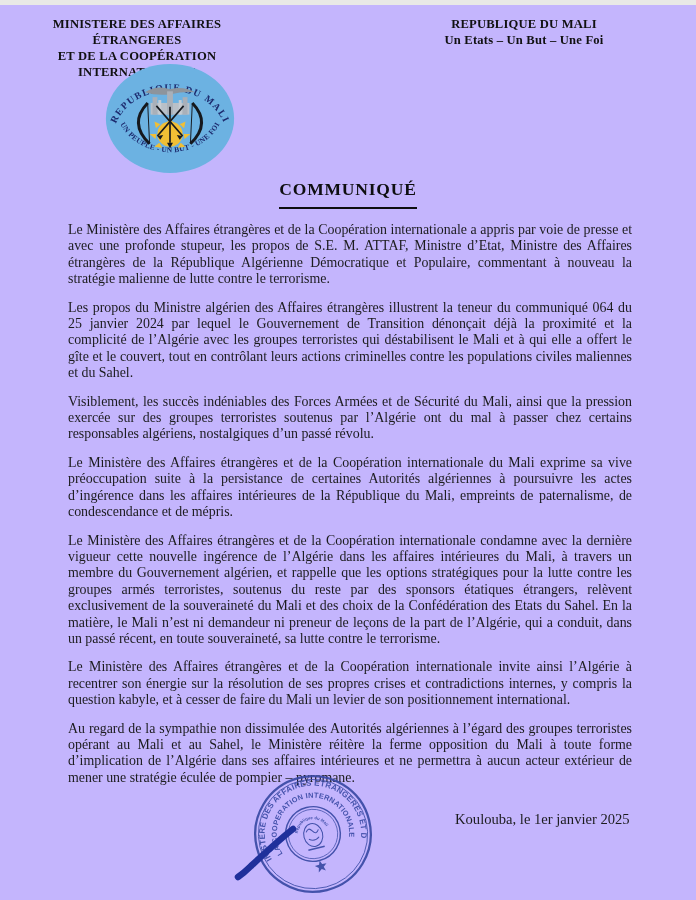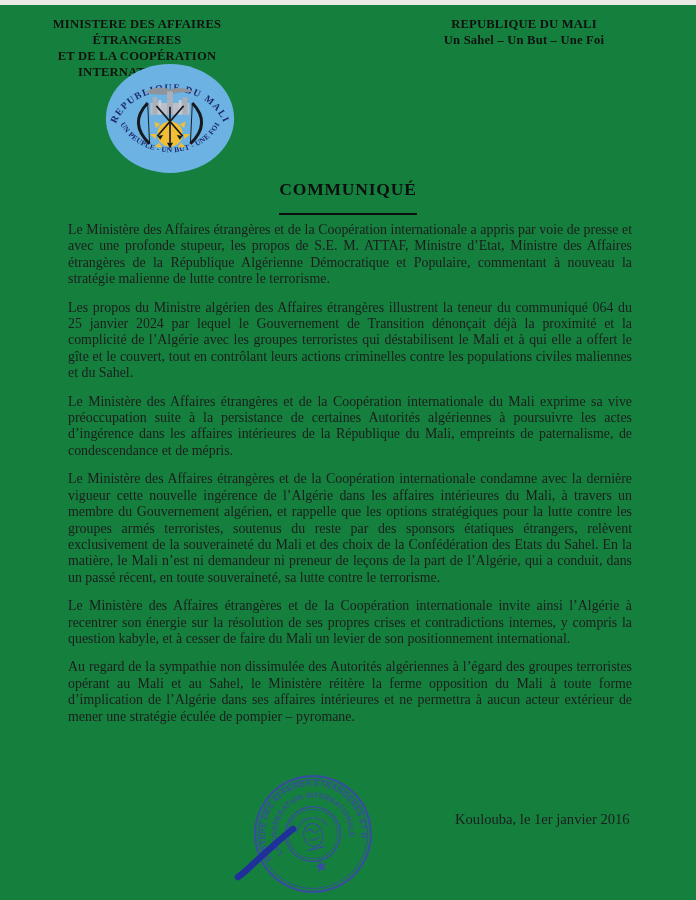--- a/index.html
+++ b/index.html
@@ -1,29 +1,29 @@
 <!DOCTYPE html>
 <html><head>
 <meta charset="utf-8">
 <style>
   html,body{margin:0;padding:0;background:#f4f4f2;}
   .page{
-    position:relative;width:696px;height:900px;background:#15803d;
+    position:relative;width:696px;height:900px;background:#c4b5fd;
     font-family:"Liberation Serif", serif;color:#1d1d1f;overflow:hidden;
     border-top:5px solid #e9e9e6;box-sizing:border-box;
   }
   .hdr{position:absolute;top:11px;font-weight:bold;font-size:12.6px;
        line-height:16px;text-align:center;letter-spacing:.2px;color:#111;}
   .hdr-left{left:28px;width:218px;}
   .hdr-right{left:438px;width:172px;}
   .emblem{position:absolute;left:102px;top:56px;width:136px;height:115px;}
   .doc-title{position:absolute;left:0;right:0;top:174px;text-align:center;}
   .doc-title span{
     font-size:17.5px;font-weight:bold;letter-spacing:.8px;color:#0e0e10;
-    border-bottom:2px solid #0e0e10;padding-bottom:14px;
+    border-bottom:2px solid #0e0e10;padding-bottom:8px;
   }
   .body-text{
     position:absolute;left:68px;right:64px;top:205px;
     font-size:13.9px;line-height:16.4px;text-align:justify;color:#1c1c1e;
   }
   .body-text p{margin:12px 0 7px 0;}
   .dateline{position:absolute;top:806px;left:455px;font-size:14.6px;color:#1c1c1e;}
   .stamp{position:absolute;left:250px;top:766px;width:126px;height:126px;
          transform:rotate(-14deg);opacity:.92;}
   .stamp text{font-family:"Liberation Sans", sans-serif;}
@@ -34,21 +34,21 @@
 
 <div class="page">
 
   <div class="hdr hdr-left">
     <div>MINISTERE DES AFFAIRES ÉTRANGERES</div>
     <div>ET DE LA COOPÉRATION INTERNATIONALE</div>
   </div>
 
   <div class="hdr hdr-right">
     <div>REPUBLIQUE DU MALI</div>
-    <div>Un Sahel – Un But – Une Foi</div>
+    <div>Un Etats – Un But – Une Foi</div>
   </div>
 
   <div class="emblem">
     <svg viewBox="0 0 140 118" width="136" height="115">
       <ellipse cx="70" cy="59" rx="66" ry="56" fill="#6cb2e2"></ellipse>
       <path id="arcTop" d="M 12 72 A 59 51 0 0 1 128 72" fill="none"></path>
       <text font-size="10" font-weight="bold" fill="#1c2a6e" letter-spacing="1.4">
         <textPath href="#arcTop" startOffset="50%" text-anchor="middle">REPUBLIQUE DU MALI</textPath>
       </text>
       <path id="arcBot" d="M 15 54 A 56 49 0 0 0 125 54" fill="none"></path>
@@ -91,27 +91,28 @@
     </svg>
   </div>
 
   <div class="doc-title">
     <span>COMMUNIQUÉ</span>
   </div>
 
   <div class="body-text">
     <p>Le Ministère des Affaires étrangères et de la Coopération internationale a appris par voie de presse et avec une profonde stupeur, les propos de S.E. M. ATTAF, Ministre d’Etat, Ministre des Affaires étrangères de la République Algérienne Démocratique et Populaire, commentant à nouveau la stratégie malienne de lutte contre le terrorisme.</p>
     <p>Les propos du Ministre algérien des Affaires étrangères illustrent la teneur du communiqué 064 du 25 janvier 2024 par lequel le Gouvernement de Transition dénonçait déjà la proximité et la complicité de l’Algérie avec les groupes terroristes qui déstabilisent le Mali et à qui elle a offert le gîte et le couvert, tout en contrôlant leurs actions criminelles contre les populations civiles maliennes et du Sahel.</p>
+    <p>Visiblement, les succès indéniables des Forces Armées et de Sécurité du Mali, ainsi que la pression exercée sur des groupes terroristes soutenus par l’Algérie ont du mal à passer chez certains responsables algériens, nostalgiques d’un passé révolu.</p>
     <p>Le Ministère des Affaires étrangères et de la Coopération internationale du Mali exprime sa vive préoccupation suite à la persistance de certaines Autorités algériennes à poursuivre les actes d’ingérence dans les affaires intérieures de la République du Mali, empreints de paternalisme, de condescendance et de mépris.</p>
     <p>Le Ministère des Affaires étrangères et de la Coopération internationale condamne avec la dernière vigueur cette nouvelle ingérence de l’Algérie dans les affaires intérieures du Mali, à travers un membre du Gouvernement algérien, et rappelle que les options stratégiques pour la lutte contre les groupes armés terroristes, soutenus du reste par des sponsors étatiques étrangers, relèvent exclusivement de la souveraineté du Mali et des choix de la Confédération des Etats du Sahel. En la matière, le Mali n’est ni demandeur ni preneur de leçons de la part de l’Algérie, qui a conduit, dans un passé récent, en toute souveraineté, sa lutte contre le terrorisme.</p>
     <p>Le Ministère des Affaires étrangères et de la Coopération internationale invite ainsi l’Algérie à recentrer son énergie sur la résolution de ses propres crises et contradictions internes, y compris la question kabyle, et à cesser de faire du Mali un levier de son positionnement international.</p>
     <p>Au regard de la sympathie non dissimulée des Autorités algériennes à l’égard des groupes terroristes opérant au Mali et au Sahel, le Ministère réitère la ferme opposition du Mali à toute forme d’implication de l’Algérie dans ses affaires intérieures et ne permettra à aucun acteur extérieur de mener une stratégie éculée de pompier – pyromane.</p>
   </div>
 
-  <div class="dateline">Koulouba, le 1er janvier 2016</div>
+  <div class="dateline">Koulouba, le 1er janvier 2025</div>
 
   <div class="stamp">
     <svg viewBox="0 0 120 120" width="126" height="126">
       <g stroke="#3a4aa5" fill="none">
         <circle cx="60" cy="60" r="55" stroke-width="2.2"></circle>
         <circle cx="60" cy="60" r="52" stroke-width="0.8"></circle>
         <circle cx="60" cy="60" r="26" stroke-width="1.4"></circle>
         <circle cx="60" cy="60" r="23.5" stroke-width="0.7"></circle>
       </g>
       <path id="stampOuter" d="M 16.8 75.7 A 46 46 0 1 1 103.2 75.7" fill="none"></path>

